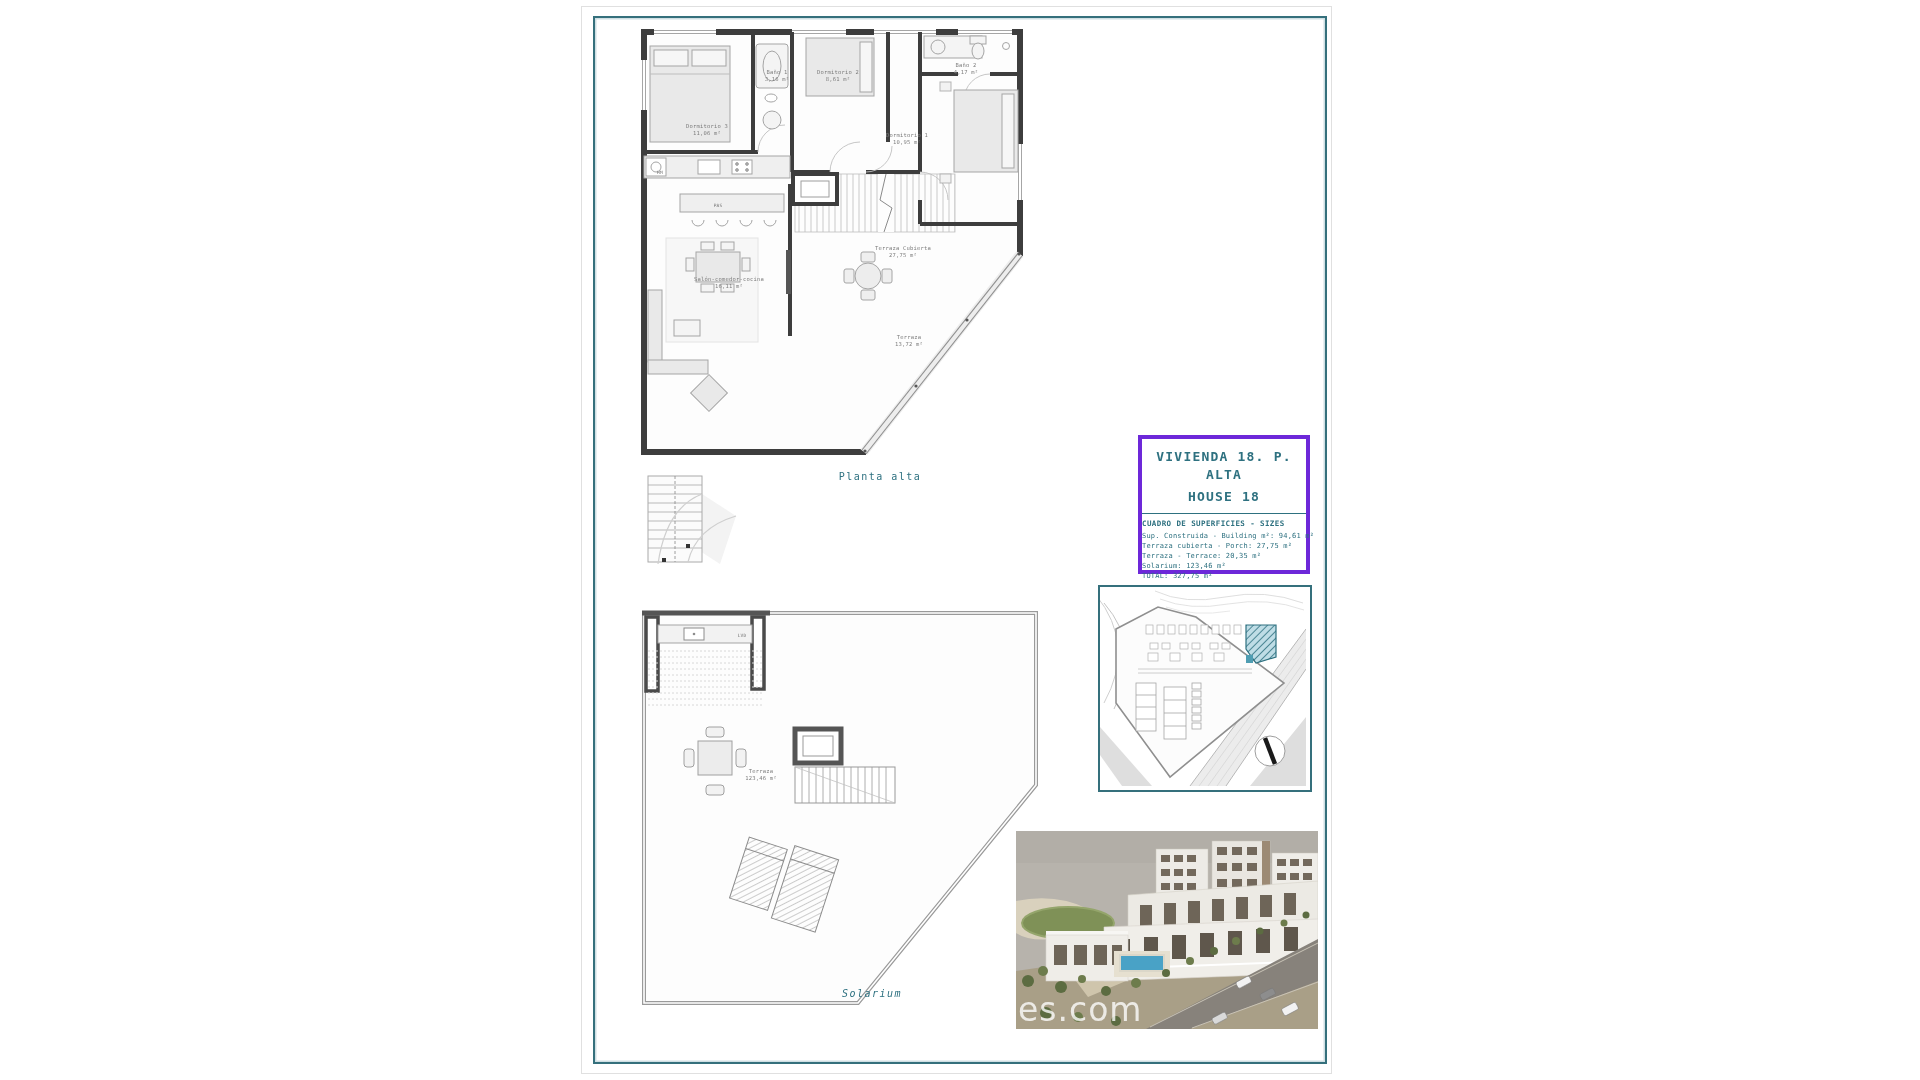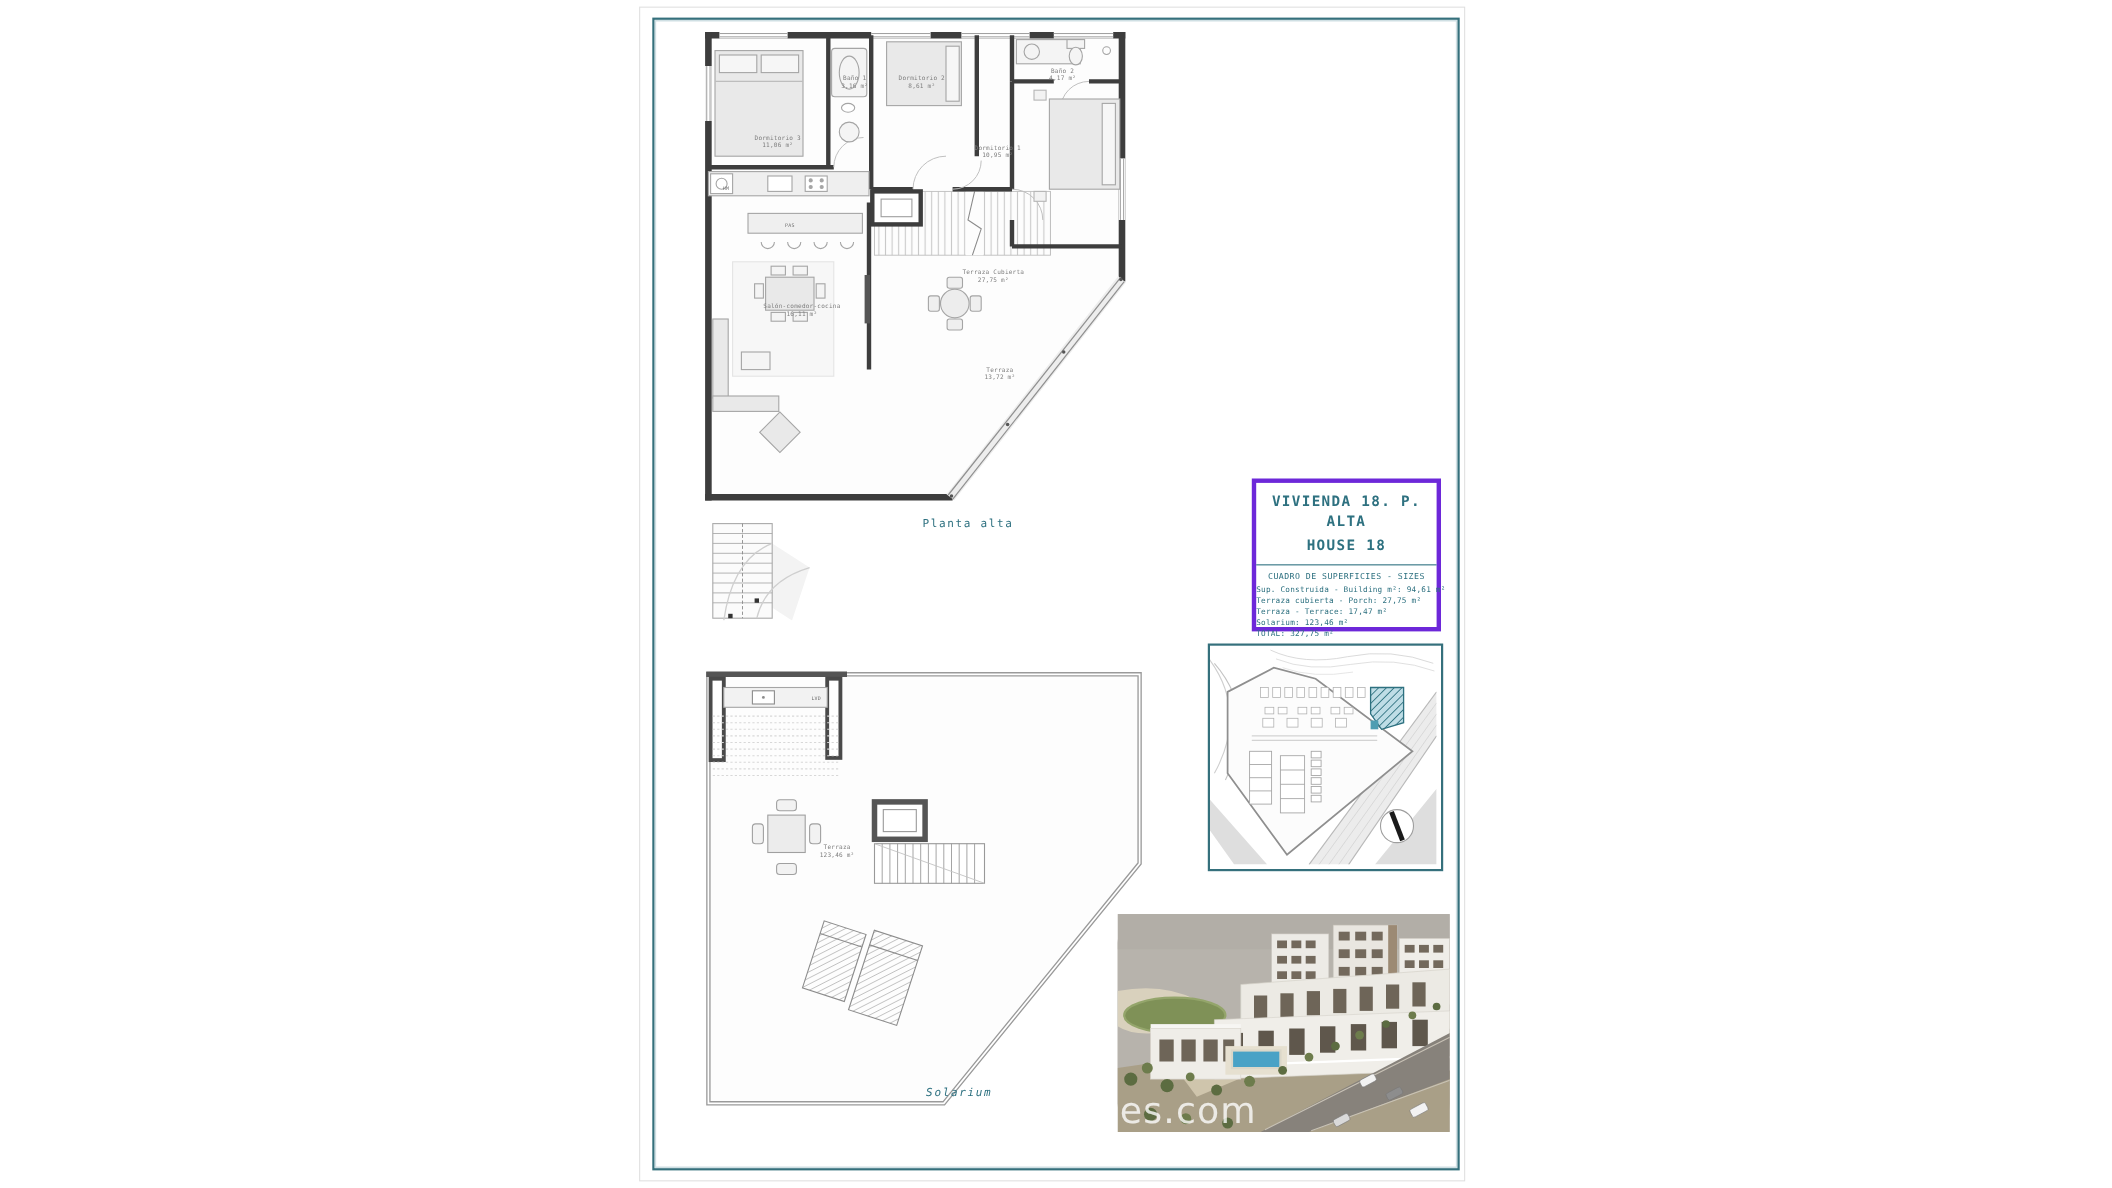--- a/index.html
+++ b/index.html
@@ -8,30 +8,30 @@
   .abs{position:absolute;}
   
   #page-edge{left:581px;top:6px;width:749px;height:1066px;border:1px solid #e0e0e0;}
   #teal-frame{left:593px;top:16px;width:730px;height:1044px;border:2px solid #35707c;
               box-shadow:inset 0 0 0 1.5px #cfdfe3;}
   
   #title-block{left:1138px;top:435px;width:164px;height:131px;border:4px solid #6d28d9;background:#fff;}
   .tb-title{margin-top:9px;text-align:center;color:#2e7180;font-size:13px;line-height:18px;
             letter-spacing:1.2px;font-weight:bold;}
   #tb-divider{margin:7px 0 5px 0;border:none;border-top:1px solid #2e7180;}
-  .tb-head{text-align:center;color:#2e7180;font-size:7.5px;letter-spacing:.4px;margin-bottom:3px;font-weight:normal;}
+  .tb-head{color:#2e7180;font-size:7.5px;letter-spacing:.4px;margin-bottom:3px;font-weight:bold;}
   .tb-row{text-align:left;color:#2e7180;font-size:7px;line-height:10px;letter-spacing:.2px;white-space:nowrap;}
   
   .caption{color:#2e7180;font-size:10px;letter-spacing:1.5px;transform:translateX(-50%);white-space:nowrap;}
   .rlabel{color:#7e7e7e;font-size:5.5px;line-height:6.5px;text-align:center;letter-spacing:.2px;
           transform:translateX(-50%);white-space:nowrap;}
   .tiny{color:#6f6f6f;font-size:4.5px;letter-spacing:.2px;transform:translateX(-50%);white-space:nowrap;}
   
   #siteplan-box{left:1098px;top:585px;width:210px;height:203px;border:2px solid #35707c;background:#fff;}
-  #render-box{left:1016px;top:831px;width:302px;height:198px;background:#b7b3ac;border-radius:26px;}
+  #render-box{left:1016px;top:831px;width:302px;height:198px;background:#b7b3ac;}
 </style>
 </head>
 <body>
 
 <div id="stage">
 
   <div class="abs" id="page-edge"></div>
   <div class="abs" id="teal-frame"></div>
 
   <svg class="abs" style="left:640px;top:24px;" width="384" height="540" viewBox="0 0 384 540">
@@ -324,21 +324,21 @@
     </div>
   <div class="abs tiny" style="left:742px;top:633px;">LVD</div>
 
   <div class="abs" id="title-block">
     <div class="tb-title">VIVIENDA 18. P. ALTA</div>
     <div class="tb-title" style="margin-top:4px;">HOUSE 18</div>
     <hr id="tb-divider">
     <div class="tb-head">CUADRO DE SUPERFICIES  - SIZES</div>
     <div class="tb-row">Sup. Construida  - Building m²: 94,61 m²</div>
     <div class="tb-row">Terraza cubierta  - Porch: 27,75 m²</div>
-    <div class="tb-row">Terraza - Terrace: 17,47 m²</div>
+    <div class="tb-row">Terraza - Terrace: 20,35 m²</div>
     <div class="tb-row">Solarium:  123,46 m²</div>
     <div class="tb-row">TOTAL:  327,75 m²</div>
   </div>
 
   <div class="abs" id="siteplan-box">
     <svg width="206" height="199" viewBox="0 0 206 199">
       <defs>
         <pattern id="thatch" width="5" height="5" patternUnits="userSpaceOnUse" patternTransform="rotate(45)">
           <rect width="5" height="5" fill="#bfdde6"></rect>
           <line x1="0" y1="0" x2="0" y2="5" stroke="#2e7180" stroke-width="1.6"></line>

